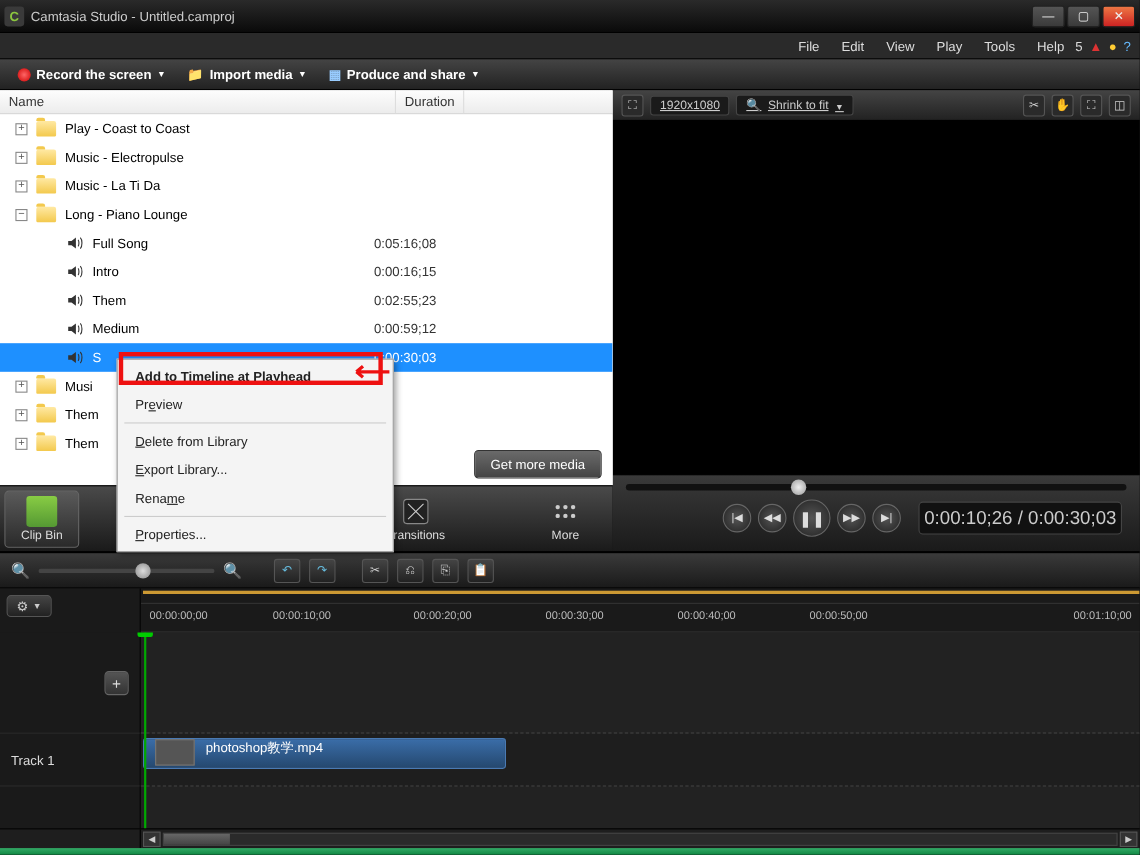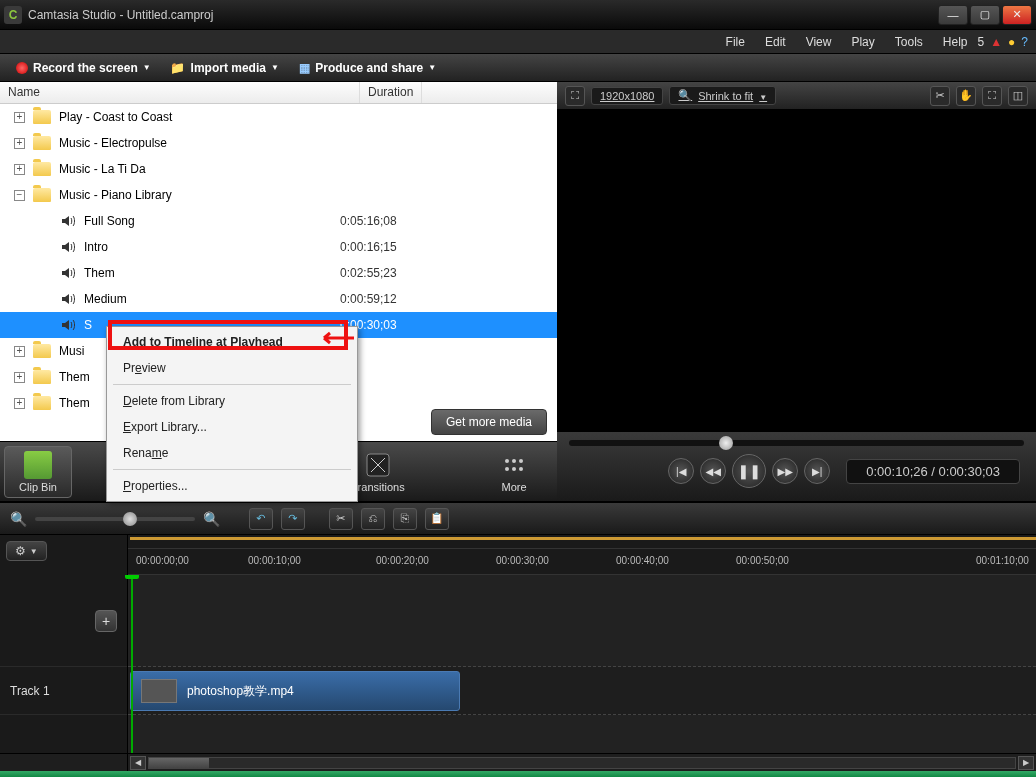--- a/index.html
+++ b/index.html
@@ -51,21 +51,21 @@
 .pt-left, .pt-right { display:flex; align-items:center; gap:6px; }
 .pt-box { background:#1a1a1a; border:1px solid #444; border-radius:3px; padding:2px 8px; display:flex; align-items:flex-end; gap:6px;text-decoration:underline; }
 .pt-icon { width:20px; height:20px; background:#2a2a2a; border:1px solid #555; border-radius:3px; display:flex; align-items:center; justify-content:center; cursor:pointer; }
 .preview-canvas { flex:1; background:#000; }
 .preview-controls { height:70px; background:linear-gradient(#3a3a3a,#1a1a1a); padding:8px 12px; display:flex; flex-direction:column; gap:8px; border-top:1px solid #000; }
 .seek-bar { height:6px; background:#111; border-radius:3px; position:relative; }
 .seek-thumb { position:absolute; top:-4px; left:33%; width:14px; height:14px; background:radial-gradient(#eee,#999); border-radius:50%; }
 .play-row { display:flex; align-items:center; justify-content:flex-end; gap:6px; padding-right:4px; }
 .play-btn { width:26px; height:26px; background:radial-gradient(#555,#222); border:1px solid #666; border-radius:50%; display:flex; align-items:center; justify-content:center; color:#ddd; font-size:10px; cursor:pointer; }
 .play-btn.big { width:34px; height:34px; font-size:14px; }
-.time-display { background:#111; border:1px solid #444; border-radius:4px; padding:4px 19px; color:#ccc; font-size:13px; margin-left:10px; }
+.time-display { background:#111; border:1px solid #444; border-radius:4px; padding:4px 4px; color:#ccc; font-size:17px; margin-left:10px; }
 .timeline-area { height:270px; background:#1a1a1a; border-top:2px solid #000; display:flex; flex-direction:column; }
 .tl-toolbar { height:32px; background:linear-gradient(#3a3a3a,#1a1a1a); display:flex; align-items:center; padding:0 10px; gap:8px; border-bottom:1px solid #000; }
 .tl-zoom-icon { color:#ccc; font-size:14px; }
 .tl-slider { width:160px; height:4px; background:#444; border-radius:2px; position:relative; }
 .tl-slider-thumb { position:absolute; top:-5px; left:55%; width:14px; height:14px; background:radial-gradient(#ddd,#888); border-radius:50%; }
 .tl-btn { width:24px; height:22px; background:linear-gradient(#444,#222); border:1px solid #555; border-radius:3px; display:flex; align-items:center; justify-content:center; color:#ccc; font-size:11px; cursor:pointer; }
 .tl-ruler-row { display:flex; height:40px; }
 .tl-left-head { width:128px; background:#1a1a1a; border-right:1px solid #000; }
 .tl-gear { padding:6px; }
 .gear-btn { background:linear-gradient(#444,#222); border:1px solid #555; border-radius:4px; padding:2px 8px; color:#ccc; font-size:12px; display:inline-flex; align-items:center; gap:4px; cursor:pointer; }
@@ -78,21 +78,21 @@
 .playhead::before { content:""; position:absolute; top:-6px; left:-6px; width:14px; height:10px; background:#0c0; border-radius:2px; }
 .tl-tracks { flex:1; display:flex; overflow:hidden; position:relative; }
 .tl-track-heads { width:128px; background:#1a1a1a; border-right:1px solid #000; display:flex; flex-direction:column; }
 .track-head { height:48px; display:flex; align-items:center; padding:0 10px; color:#ddd; font-size:12px; border-bottom:1px solid #2a2a2a; gap:8px; }
 .track-head.empty { height:92px; }
 .add-track-btn { width:22px; height:22px; background:linear-gradient(#555,#333); border:1px solid #666; border-radius:4px; display:flex; align-items:center; justify-content:center; color:#ddd; font-size:14px; cursor:pointer; margin-left:auto; }
 .tl-track-lanes { flex:1; position:relative; background:#222; }
 .lane { position:absolute; left:0; right:0; border-bottom:1px dashed #444; }
 .lane.l1 { top:0; height:92px; }
 .lane.l2 { top:92px; height:48px; background:#1e1e1e; }
-.clip { position:absolute; top:96px; left:2px; width:330px; height:40px; background:linear-gradient(#3a6da8,#25486f); border:1px solid #4a7ab3; border-radius:3px; display:flex; align-items:center; padding:0 10px; gap:10px; color:#fff; font-size:12px; }
+.clip { position:absolute; top:96px; left:2px; width:330px; height:28px; background:linear-gradient(#3a6da8,#25486f); border:1px solid #4a7ab3; border-radius:3px; display:flex; padding:0 10px; gap:10px; color:#fff; font-size:12px; }
 .clip-thumb { width:36px; height:24px; background:#555; border:1px solid #777; }
 .tl-scroll { height:18px; background:#1e1e1e; display:flex; border-top:1px solid #000; }
 .tl-scroll-left { width:128px; border-right:1px solid #000; }
 .tl-scrollbar { flex:1; display:flex; align-items:center; padding:0 2px; gap:2px; }
 .sb-arrow { width:16px; height:14px; background:#333; border:1px solid #555; display:flex; align-items:center; justify-content:center; font-size:8px; color:#ccc; cursor:pointer; }
 .sb-track { flex:1; height:12px; background:#2a2a2a; border:1px solid #444; position:relative; }
 .sb-thumb { position:absolute; left:0; top:0; width:60px; height:100%; background:linear-gradient(#666,#444); }
 .context-menu { position:absolute; top:326px; left:106px; width:252px; background:#f4f4f4; border:1px solid #999; box-shadow:2px 2px 6px rgba(0,0,0,0.4); z-index:100; padding:2px; }
 .cm-item { padding:6px 14px; font-size:12px; color:#222; cursor:pointer; }
 .cm-item u { text-decoration:underline; }
@@ -170,21 +170,21 @@
               <span class="cb-name">Music - Electropulse</span>
             </div>
           <div class="cb-row folder">
               <span class="expand-box">+</span>
               <span class="folder-icon"></span>
               <span class="cb-name">Music - La Ti Da</span>
             </div>
           <div class="cb-row folder">
               <span class="expand-box">−</span>
               <span class="folder-icon"></span>
-              <span class="cb-name">Music - Piano Library</span>
+              <span class="cb-name">Long - Piano Lounge</span>
             </div>
 
           <div class="cb-row child">
               <span class="audio-icon"><svg viewBox="0 0 16 16">
                   <path fill="#333" d="M2 6h3l4-3v10l-4-3H2z"></path>
                   <path fill="none" stroke="#333" d="M11 5c1 1 1 5 0 6M13 3c2 2 2 8 0 10"></path>
                 </svg></span>
               <span class="cb-name">Full Song</span>
               <span class="cb-dur">0:05:16;08</span>
             </div>

